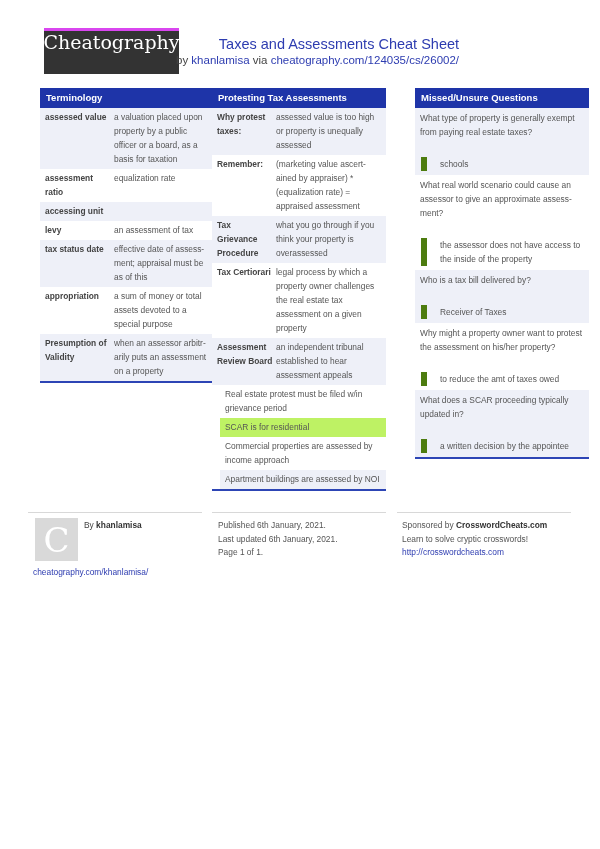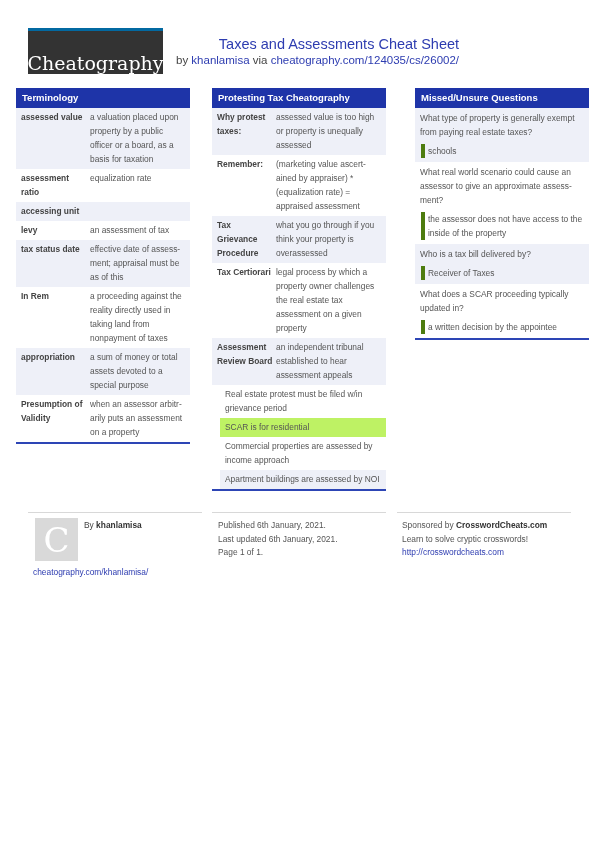--- a/index.html
+++ b/index.html
@@ -1,42 +1,42 @@
 <!DOCTYPE html>
 <html><head>
 <meta charset="utf-8">
 <style>
   * { box-sizing: border-box; margin: 0; padding: 0; }
   body { width: 600px; height: 849px; background: #ffffff; font-family: "Liberation Sans", sans-serif; color: #444; position: relative; overflow: hidden; }
-  .logo { position: absolute; left: 28px; top: 28px; width: 135px; height: 46px; background: #333333; border-top: 3px solid #0369a1; display: flex; align-items: flex-end; justify-content: center; }
+  .logo { position: absolute; left: 44px; top: 28px; width: 135px; height: 46px; background: #333333; border-top: 3px solid #d946ef; display: flex; align-items: flex-start; justify-content: center; }
   .logo span { font-family: "DejaVu Serif", "Liberation Serif", serif; color: #fff; font-size: 19px; }
   .title-block { position: absolute; left: 176px; top: 36px; }
   .title { color: #2d3cb0; font-size: 14.5px; text-align: right; }
   .byline { font-size: 11.5px; color: #444; margin-top: 2px; }
   .byline .link { color: #2d3cb0; }
 
   .col { position: absolute; top: 88px; width: 174px; }
-  .col1 { left: 16px; }
+  .col1 { left: 40px; }
   .col2 { left: 212px; }
   .col3 { left: 415px; }
   .col-header { background: #1e34a8; color: #fff; font-weight: bold; font-size: 9.5px; padding: 4px 6px; height: 20px; line-height: 12px; }
   .col-body { border-bottom: 2px solid #2d45b5; }
   .row { display: flex; font-size: 8.4px; line-height: 14px; padding: 2px 5px 3px 5px; }
   .row:nth-child(odd) { background: #eef0f8; }
   .row:nth-child(even) { background: #ffffff; }
   .term { width: 66px; font-weight: bold; color: #444; flex-shrink: 0; }
   .def { flex: 1; color: #555; padding-left: 3px; }
   .col2 .term { width: 50px; }
   .note { font-size: 8.4px; line-height: 14px; padding: 2px 5px 3px 5px; color: #555; margin-left: 8px; }
   .note:nth-child(odd) { background: #eef0f8; }
   .note:nth-child(even) { background: #ffffff; }
   .qa { padding: 3px 5px 4px 5px; font-size: 8.4px; line-height: 14px; color: #555; }
   .qa:nth-child(odd) { background: #eef0f8; }
   .qa:nth-child(even) { background: #ffffff; }
-  .answer { border-left: 4px solid #4d7c0f; padding-left: 3px; margin-top: 5px; margin-left: 1px; }
+  .answer { border-left: 6px solid #4d7c0f; padding-left: 13px; margin-top: 18px; margin-left: 1px; }
 
   .footer-line { position: absolute; top: 512px; height: 1px; background: #d8d8d8; }
   .f1 { left: 28px; width: 174px; }
   .f2 { left: 212px; width: 174px; }
   .f3 { left: 397px; width: 174px; }
   .avatar { position: absolute; left: 35px; top: 518px; width: 43px; height: 43px; background: #d9d9d9; display: flex; align-items: center; justify-content: center; }
   .avatar span { font-family: "DejaVu Serif", serif; color: #fff; font-size: 34px; }
   .by { position: absolute; left: 84px; top: 520px; font-size: 8.4px; color: #444; }
   .by b { color: #333; }
   .author-link { position: absolute; left: 33px; top: 567px; font-size: 8.4px; color: #2d3cb0; }
@@ -77,36 +77,32 @@
       </div>
     <div class="row">
         <div class="term">levy</div>
         <div class="def">an assessment of tax</div>
       </div>
     <div class="row">
         <div class="term">tax status date</div>
         <div class="def">effective date of assess-ment; appraisal must be as of this</div>
       </div>
     <div class="row">
-        <div class="term">In Rem</div>
-        <div class="def">a proceeding against the reality directly used in taking land from nonpayment of taxes</div>
-      </div>
-    <div class="row">
         <div class="term">appropriation</div>
         <div class="def">a sum of money or total assets devoted to a special purpose</div>
       </div>
     <div class="row">
         <div class="term">Presumption of Validity</div>
         <div class="def">when an assessor arbitr-arily puts an assessment on a property</div>
       </div>
   </div>
 </div>
 
 <div class="col col2">
-  <div class="col-header">Protesting Tax Cheatography</div>
+  <div class="col-header">Protesting Tax Assessments</div>
   <div>
     <div class="row">
         <div class="term" style="width:56px">Why protest taxes:</div>
         <div class="def">assessed value is too high or property is unequally assessed</div>
       </div>
     <div class="row">
         <div class="term" style="width:56px">Remember:</div>
         <div class="def">(marketing value ascert-ained by appraiser) * (equalization rate) = appraised assessment</div>
       </div>
     <div class="row">
@@ -139,20 +135,24 @@
       </div>
     <div class="qa">
         <div>What real world scenario could cause an assessor to give an approximate assess-ment?</div>
         <div class="answer">the assessor does not have access to the inside of the property</div>
       </div>
     <div class="qa">
         <div>Who is a tax bill delivered by?</div>
         <div class="answer">Receiver of Taxes</div>
       </div>
     <div class="qa">
+        <div>Why might a property owner want to protest the assessment on his/her property?</div>
+        <div class="answer">to reduce the amt of taxes owed</div>
+      </div>
+    <div class="qa">
         <div>What does a SCAR proceeding typically updated in?</div>
         <div class="answer">a written decision by the appointee</div>
       </div>
   </div>
 </div>
 
 <div class="footer-line f1"></div>
 <div class="footer-line f2"></div>
 <div class="footer-line f3"></div>
 

